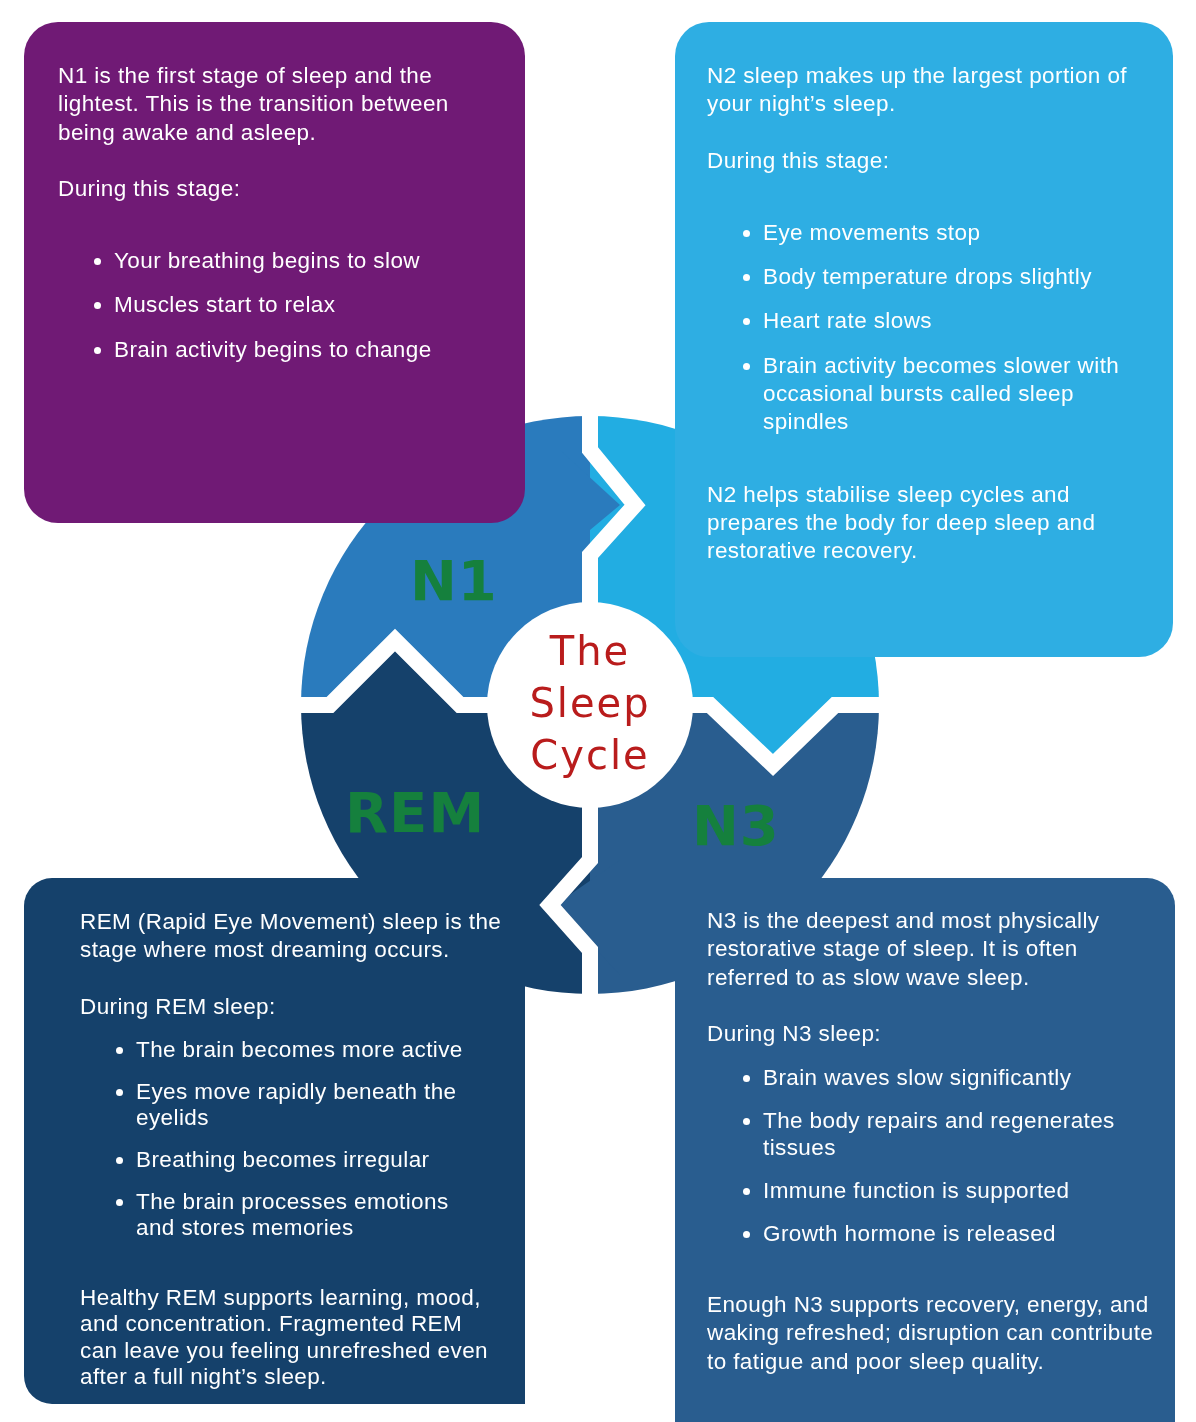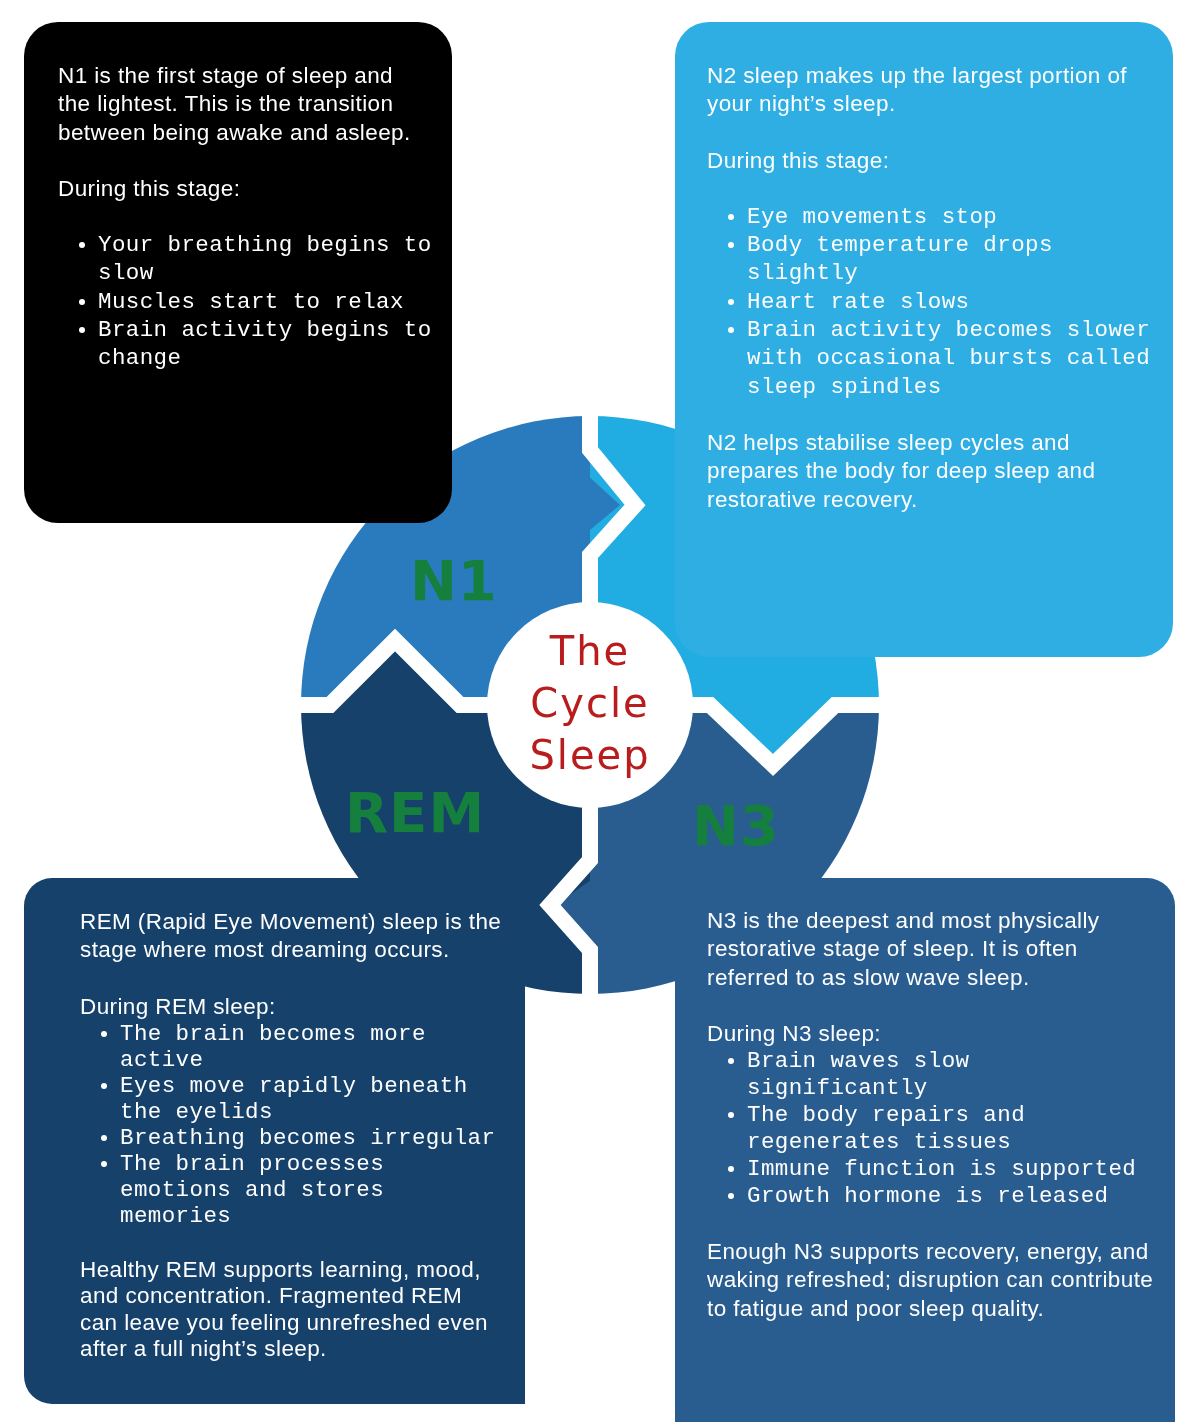--- a/index.html
+++ b/index.html
@@ -3,23 +3,23 @@
 <meta charset="utf-8">
 <style>
   html, body { margin: 0; padding: 0; background: #ffffff; }
   body { width: 1196px; height: 1422px; position: relative; overflow: hidden;
          font-family: "Liberation Sans", "DejaVu Sans", sans-serif; }
   .wheel { position: absolute; left: 0; top: 0; width: 1196px; height: 1422px; }
   .box { position: absolute; color: #ffffff; box-sizing: border-box;
          font-size: 22.5px; line-height: 28.3px; letter-spacing: 0.4px; }
   .box p { margin: 0; }
   .box ul { margin: 0; padding-left: 40px; }
-  .box li { margin: 0; font-family: Liberation Mono, monospace; }
+  .box li { margin: 16px; }
   .gap { height: 28px; }
-  #box-n1 { left: 24px; top: 22px; width: 428px; height: 501px; background: #000000;
+  #box-n1 { left: 24px; top: 22px; width: 501px; height: 501px; background: #701a75;
             border-radius: 34px; padding: 40px 20px 0 34px; }
   #box-n2 { left: 675px; top: 22px; width: 498px; height: 635px; background: #2eaee3;
             border-radius: 34px; padding: 40px 20px 0 32px; }
   #box-rem { left: 24px; top: 878px; width: 501px; height: 526px; background: #15416b;
              border-radius: 28px 0 0 28px; border-top-right-radius: 0; padding: 30px 20px 0 56px; }
   #box-n3 { left: 675px; top: 878px; width: 500px; height: 660px; background: #295d8f;
             border-radius: 0 28px 28px 0; padding: 29px 20px 0 32px; }
   .stage-label { position: absolute; color: #15803d; font-weight: bold;
                  font-family: "DejaVu Sans", sans-serif; font-size: 56px; letter-spacing: 1px; }
   #label-n1 { left: 410px; top: 548px; }
@@ -68,22 +68,22 @@
   <circle cx="590" cy="705" r="103" fill="#ffffff"></circle>
 </svg>
 
 <div id="label-n1" class="stage-label">N1</div>
 <div id="label-n2" class="stage-label">N2</div>
 <div id="label-rem" class="stage-label">REM</div>
 <div id="label-n3" class="stage-label">N3</div>
 
 <div class="center-title">
   <div>The</div>
+  <div>Sleep</div>
   <div>Cycle</div>
-  <div>Sleep</div>
 </div>
 
 <div id="box-n1" class="box">
   <p>N1 is the first stage of sleep and the lightest. This is the transition between being awake and asleep.</p>
   <div class="gap"></div>
   <p>During this stage:</p>
   <div class="gap"></div>
   <ul>
     <li>Your breathing begins to slow</li>
     <li>Muscles start to relax</li>

